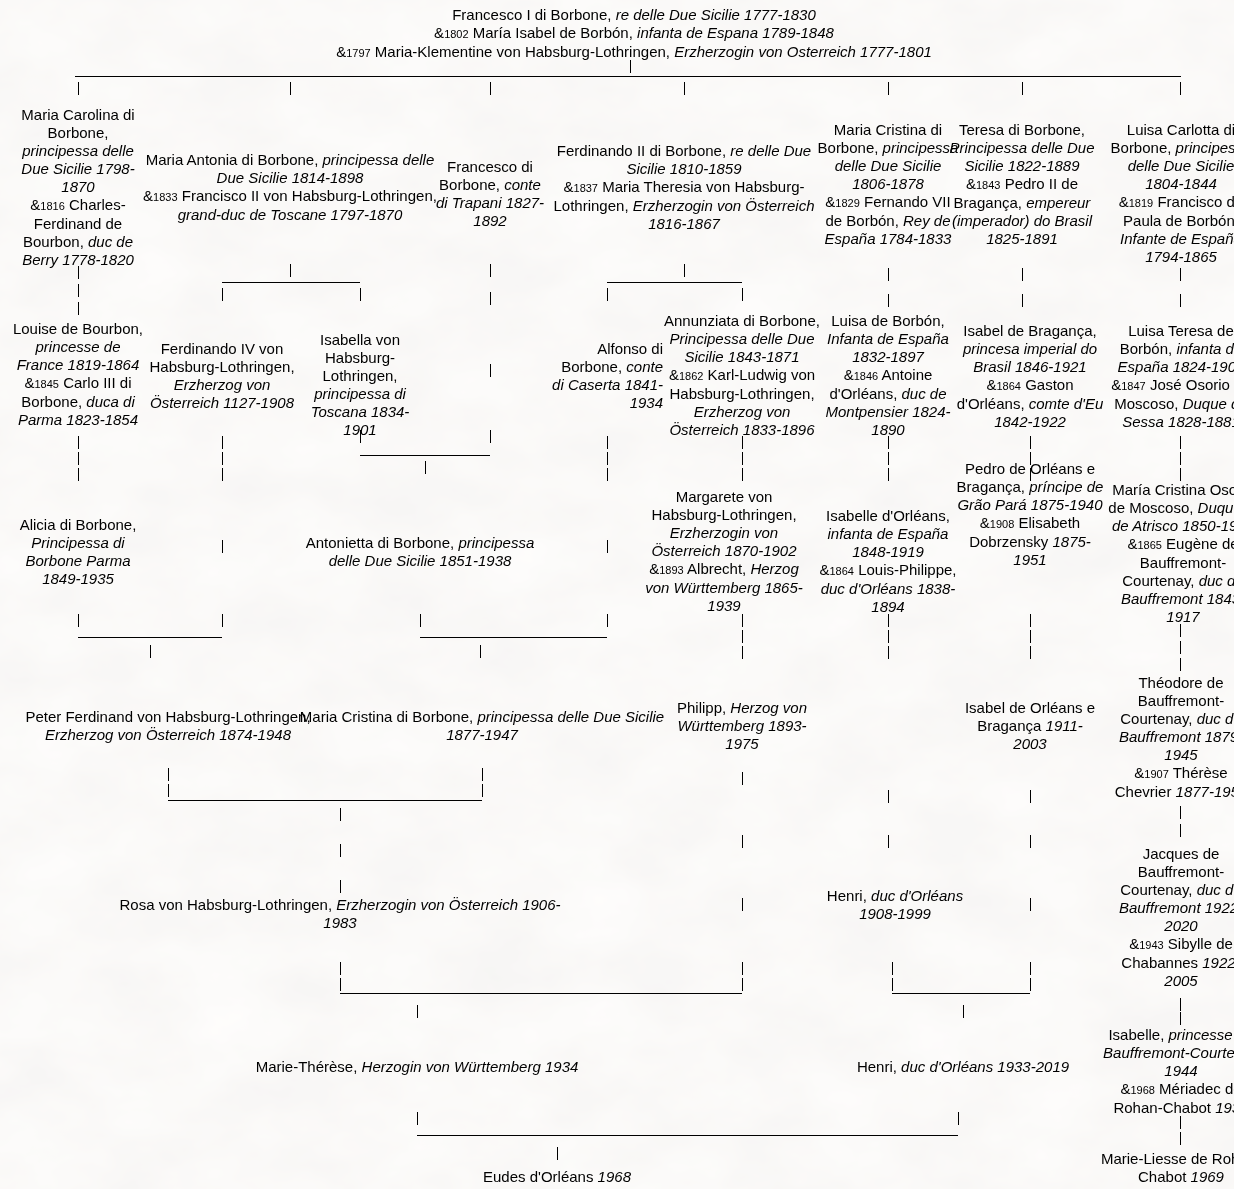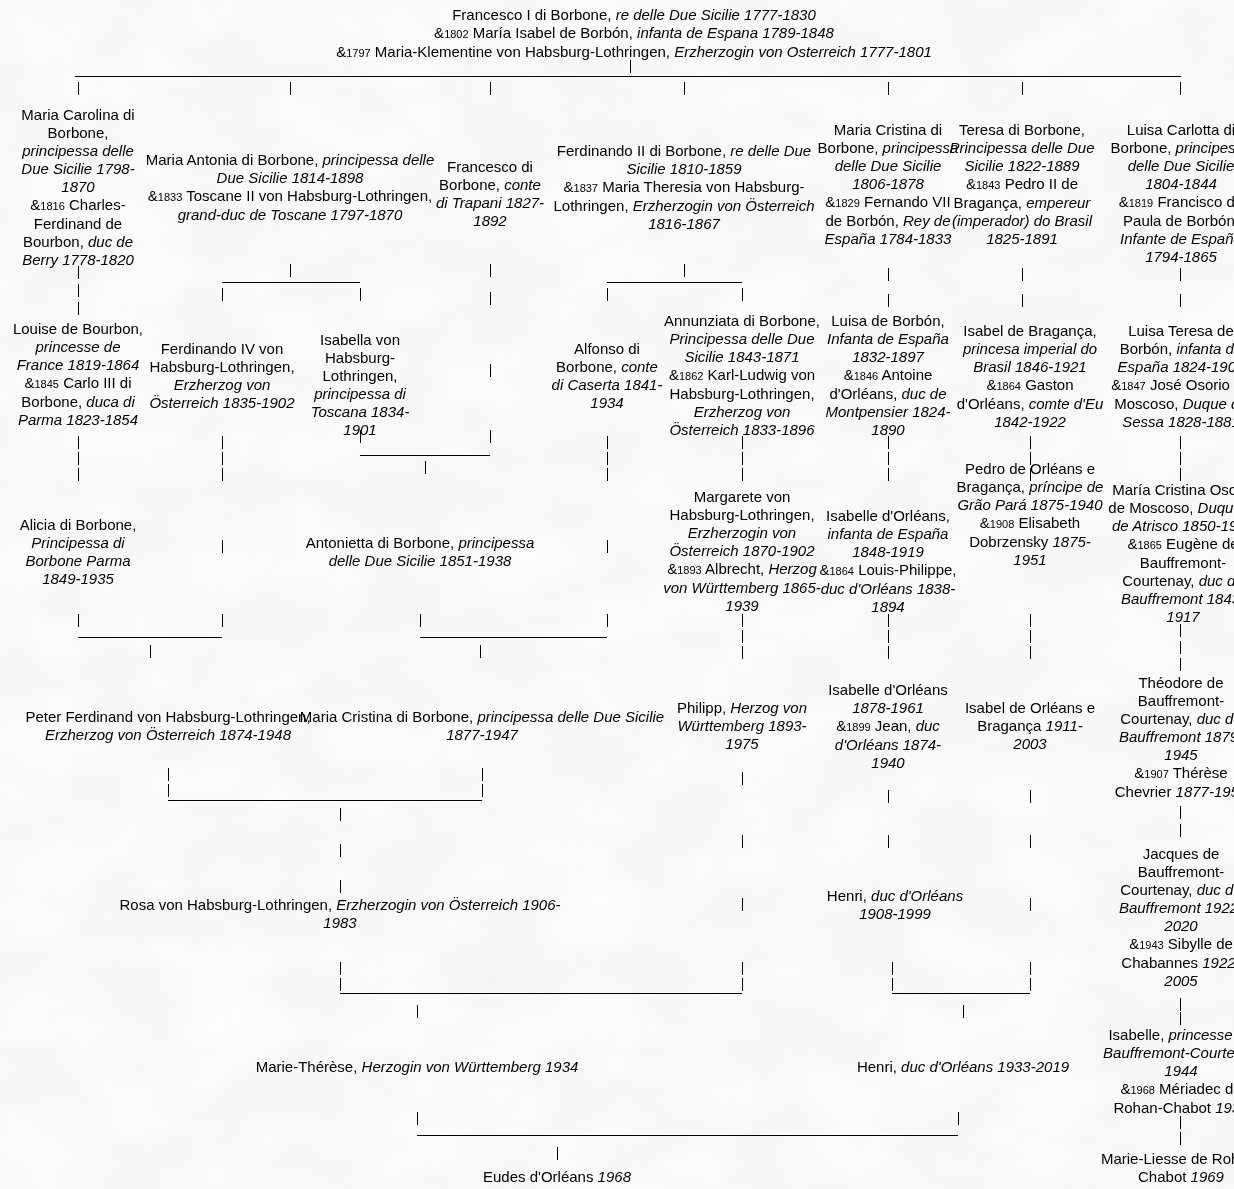--- a/index.html
+++ b/index.html
@@ -42,21 +42,21 @@
       <div class="unit"><span class="nm">Francesco I di Borbone,</span> <span class="ti">re delle Due Sicilie 1777-1830</span></div>
       <div class="unit"><span class="amp">&amp;</span><span class="yr">1802</span> <span class="nm">María Isabel de Borbón,</span> <span class="ti">infanta de Espana 1789-1848</span></div>
       <div class="unit"><span class="amp">&amp;</span><span class="yr">1797</span> <span class="nm">Maria-Klementine von Habsburg-Lothringen,</span> <span class="ti">Erzherzogin von Osterreich 1777-1801</span></div>
     </div>
     <div class="node" style="left: 14px; top: 106px; width: 128px;">
       <div class="unit"><span class="nm">Maria Carolina di Borbone,</span> <span class="ti">principessa delle Due Sicilie 1798-1870</span></div>
       <div class="unit"><span class="amp">&amp;</span><span class="yr">1816</span> <span class="nm">Charles-Ferdinand de Bourbon,</span> <span class="ti">duc de Berry 1778-1820</span></div>
     </div>
     <div class="node" style="left: 134px; top: 151px; width: 312px;">
       <div class="unit"><span class="nm">Maria Antonia di Borbone,</span> <span class="ti">principessa delle Due Sicilie 1814-1898</span></div>
-      <div class="unit"><span class="amp">&amp;</span><span class="yr">1833</span> <span class="nm">Toscane II von Habsburg-Lothringen,</span> <span class="ti">grand-duc de Toscane 1797-1870</span></div>
+      <div class="unit"><span class="amp">&amp;</span><span class="yr">1833</span> <span class="nm">Francisco II von Habsburg-Lothringen,</span> <span class="ti">grand-duc de Toscane 1797-1870</span></div>
     </div>
     <div class="node" style="left: 434px; top: 158px; width: 112px;">
       <div class="unit"><span class="nm">Francesco di Borbone,</span> <span class="ti">conte di Trapani 1827-1892</span></div>
     </div>
     <div class="node" style="left: 547px; top: 142px; width: 274px;">
       <div class="unit"><span class="nm">Ferdinando II di Borbone,</span> <span class="ti">re delle Due Sicilie 1810-1859</span></div>
       <div class="unit"><span class="amp">&amp;</span><span class="yr">1837</span> <span class="nm">Maria Theresia von Habsburg-Lothringen,</span> <span class="ti">Erzherzogin von Österreich 1816-1867</span></div>
     </div>
     <div class="node" style="left: 817px; top: 121px; width: 142px;">
       <div class="unit"><span class="nm">Maria Cristina di Borbone,</span> <span class="ti">principessa delle Due Sicilie 1806-1878</span></div>
@@ -68,26 +68,26 @@
     </div>
     <div class="node" style="left: 1108px; top: 121px; width: 146px;">
       <div class="unit"><span class="nm">Luisa Carlotta di Borbone,</span> <span class="ti">principessa delle Due Sicilie 1804-1844</span></div>
       <div class="unit"><span class="amp">&amp;</span><span class="yr">1819</span> <span class="nm">Francisco de Paula de Borbón,</span> <span class="ti">Infante de España 1794-1865</span></div>
     </div>
     <div class="node" style="left: 12px; top: 320px; width: 132px;">
       <div class="unit"><span class="nm">Louise de Bourbon,</span> <span class="ti">princesse de France 1819-1864</span></div>
       <div class="unit"><span class="amp">&amp;</span><span class="yr">1845</span> <span class="nm">Carlo III di Borbone,</span> <span class="ti">duca di Parma 1823-1854</span></div>
     </div>
     <div class="node" style="left: 141px; top: 340px; width: 162px;">
-      <div class="unit"><span class="nm">Ferdinando IV von Habsburg-Lothringen,</span> <span class="ti">Erzherzog von Österreich 1835-1902</span></div>
+      <div class="unit"><span class="nm">Ferdinando IV von Habsburg-Lothringen,</span> <span class="ti">Erzherzog von Österreich 1127-1908</span></div>
     </div>
     <div class="node" style="left: 295px; top: 331px; width: 130px;">
       <div class="unit"><span class="nm">Isabella von Habsburg-Lothringen,</span> <span class="ti">principessa di Toscana 1834-1901</span></div>
     </div>
-    <div class="node" style="left: 551px; top: 340px; width: 112px;">
+    <div class="node" style="left: 551px; top: 340px; width: 112px; text-align: right;">
       <div class="unit"><span class="nm">Alfonso di Borbone,</span> <span class="ti">conte di Caserta 1841-1934</span></div>
     </div>
     <div class="node" style="left: 662px; top: 312px; width: 160px;">
       <div class="unit"><span class="nm">Annunziata di Borbone,</span> <span class="ti">Principessa delle Due Sicilie 1843-1871</span></div>
       <div class="unit"><span class="amp">&amp;</span><span class="yr">1862</span> <span class="nm">Karl-Ludwig von Habsburg-Lothringen,</span> <span class="ti">Erzherzog von Österreich 1833-1896</span></div>
     </div>
     <div class="node" style="left: 819px; top: 312px; width: 138px;">
       <div class="unit"><span class="nm">Luisa de Borbón,</span> <span class="ti">Infanta de España 1832-1897</span></div>
       <div class="unit"><span class="amp">&amp;</span><span class="yr">1846</span> <span class="nm">Antoine d'Orléans,</span> <span class="ti">duc de Montpensier 1824-1890</span></div>
     </div>
@@ -98,21 +98,21 @@
     <div class="node" style="left: 1105px; top: 322px; width: 152px;">
       <div class="unit"><span class="nm">Luisa Teresa de Borbón,</span> <span class="ti">infanta de España 1824-1900</span></div>
       <div class="unit"><span class="amp">&amp;</span><span class="yr">1847</span> <span class="nm">José Osorio de Moscoso,</span> <span class="ti">Duque de Sessa 1828-1881</span></div>
     </div>
     <div class="node" style="left: 12px; top: 516px; width: 132px;">
       <div class="unit"><span class="nm">Alicia di Borbone,</span> <span class="ti">Principessa di Borbone Parma 1849-1935</span></div>
     </div>
     <div class="node" style="left: 296px; top: 534px; width: 248px;">
       <div class="unit"><span class="nm">Antonietta di Borbone,</span> <span class="ti">principessa delle Due Sicilie 1851-1938</span></div>
     </div>
-    <div class="node" style="left: 662px; top: 488px; width: 160px;">
+    <div class="node" style="left: 644px; top: 488px; width: 160px;">
       <div class="unit"><span class="nm">Margarete von Habsburg-Lothringen,</span> <span class="ti">Erzherzogin von Österreich 1870-1902</span></div>
       <div class="unit"><span class="amp">&amp;</span><span class="yr">1893</span> <span class="nm">Albrecht,</span> <span class="ti">Herzog von Württemberg 1865-1939</span></div>
     </div>
     <div class="node" style="left: 812px; top: 507px; width: 152px;">
       <div class="unit"><span class="nm">Isabelle d'Orléans,</span> <span class="ti">infanta de España 1848-1919</span></div>
       <div class="unit"><span class="amp">&amp;</span><span class="yr">1864</span> <span class="nm">Louis-Philippe,</span> <span class="ti">duc d'Orléans 1838-1894</span></div>
     </div>
     <div class="node" style="left: 956px; top: 460px; width: 148px;">
       <div class="unit"><span class="nm">Pedro de Orléans e Bragança,</span> <span class="ti">príncipe de Grão Pará 1875-1940</span></div>
       <div class="unit"><span class="amp">&amp;</span><span class="yr">1908</span> <span class="nm">Elisabeth Dobrzensky</span> <span class="ti">1875-1951</span></div>
@@ -122,24 +122,20 @@
       <div class="unit"><span class="amp">&amp;</span><span class="yr">1865</span> <span class="nm">Eugène de Bauffremont-Courtenay,</span> <span class="ti">duc de Bauffremont 1843-1917</span></div>
     </div>
     <div class="node" style="left: 8px; top: 708px; width: 320px;">
       <div class="unit"><span class="nm">Peter Ferdinand von Habsburg-Lothringen,</span> <span class="ti">Erzherzog von Österreich 1874-1948</span></div>
     </div>
     <div class="node" style="left: 282px; top: 708px; width: 400px;">
       <div class="unit"><span class="nm">Maria Cristina di Borbone,</span> <span class="ti">principessa delle Due Sicilie 1877-1947</span></div>
     </div>
     <div class="node" style="left: 666px; top: 699px; width: 152px;">
       <div class="unit"><span class="nm">Philipp,</span> <span class="ti">Herzog von Württemberg 1893-1975</span></div>
-    </div>
-    <div class="node" style="left: 821px; top: 681px; width: 134px;">
-      <div class="unit"><span class="nm">Isabelle d'Orléans</span> <span class="ti">1878-1961</span></div>
-      <div class="unit"><span class="amp">&amp;</span><span class="yr">1899</span> <span class="nm">Jean,</span> <span class="ti">duc d'Orléans 1874-1940</span></div>
     </div>
     <div class="node" style="left: 963.5px; top: 699px; width: 133px;">
       <div class="unit"><span class="nm">Isabel de Orléans e Bragança</span> <span class="ti">1911-2003</span></div>
     </div>
     <div class="node" style="left: 1105px; top: 674px; width: 152px;">
       <div class="unit"><span class="nm">Théodore de Bauffremont-Courtenay,</span> <span class="ti">duc de Bauffremont 1879-1945</span></div>
       <div class="unit"><span class="amp">&amp;</span><span class="yr">1907</span> <span class="nm">Thérèse Chevrier</span> <span class="ti">1877-1959</span></div>
     </div>
     <div class="node" style="left: 105px; top: 896px; width: 470px;">
       <div class="unit"><span class="nm">Rosa von Habsburg-Lothringen,</span> <span class="ti">Erzherzogin von Österreich 1906-1983</span></div>

